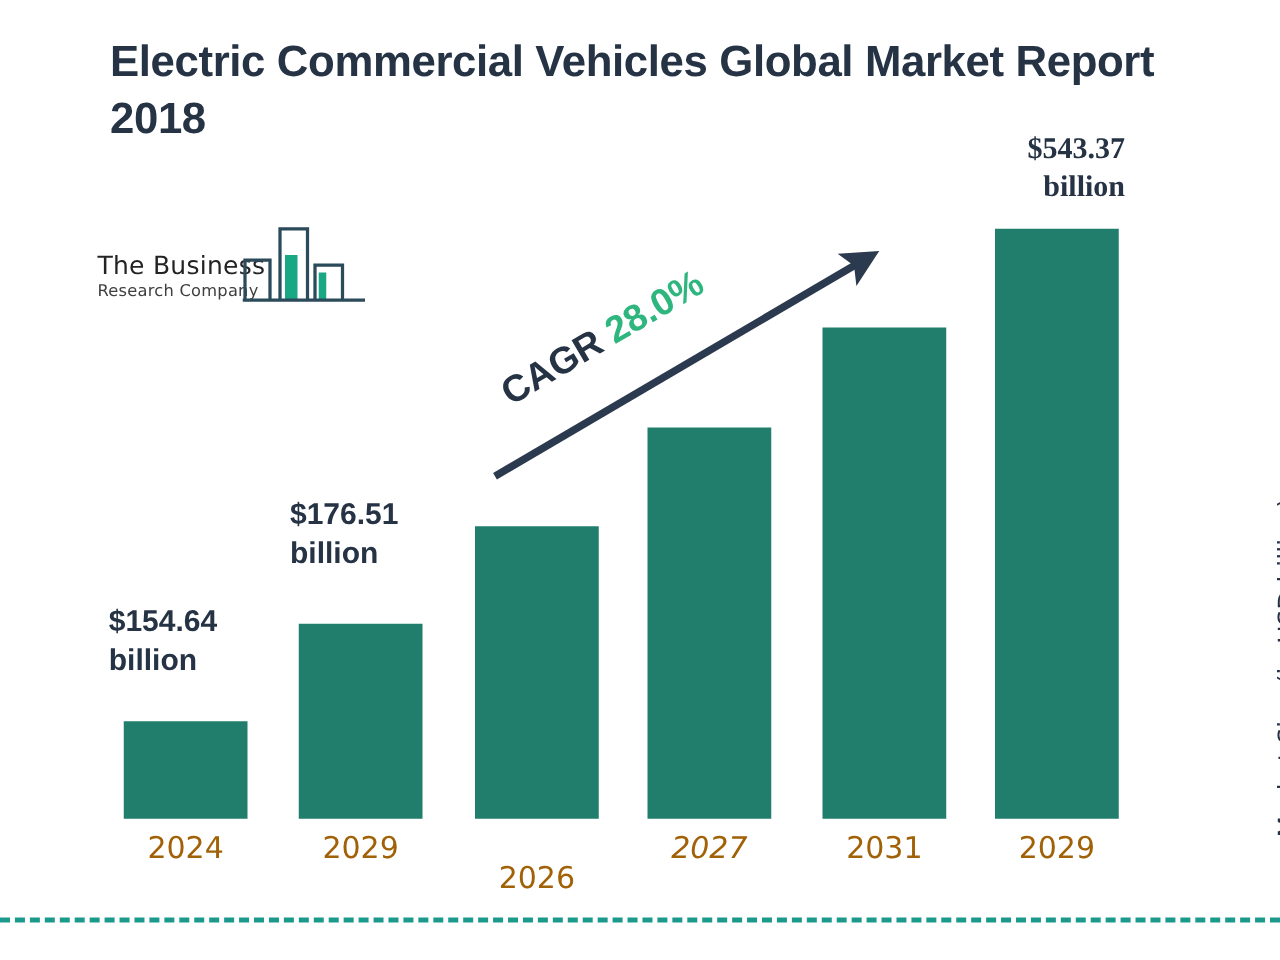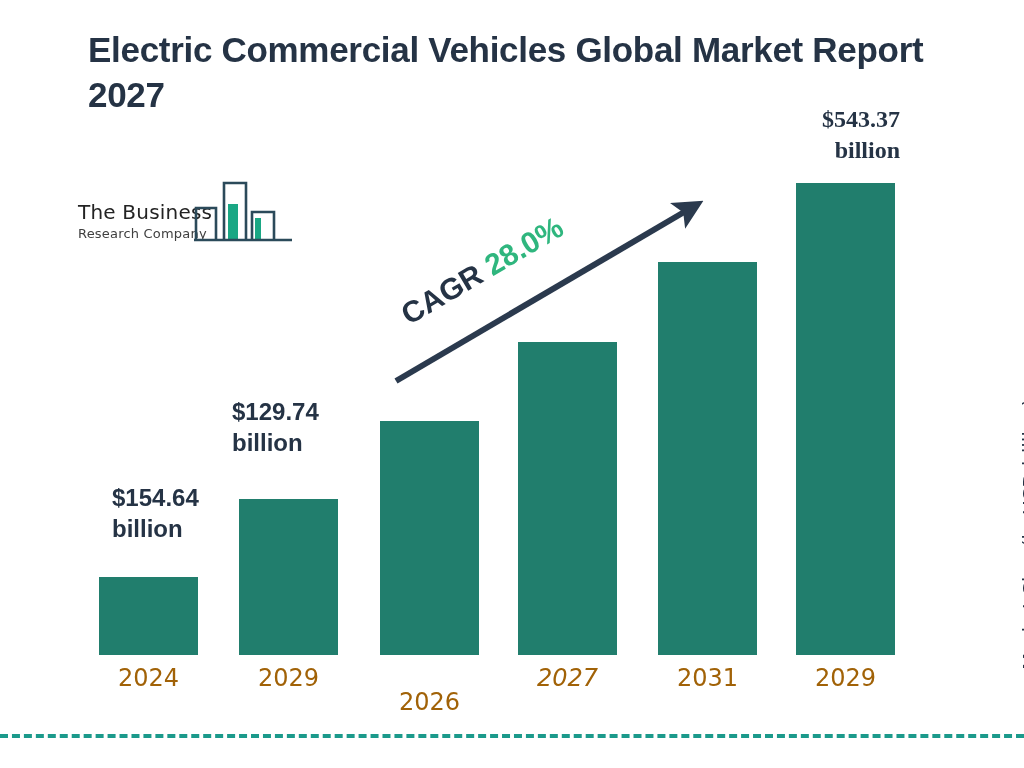--- a/index.html
+++ b/index.html
@@ -143,21 +143,21 @@
     top: 734px;
     height: 0;
     border-top: 4px dashed #1b9a8b;
   }
 </style>
 </head>
 <body>
 
 <div id="chart-root">
 
-  <div class="chart-title">Electric Commercial Vehicles Global Market Report 2027</div>
+  <div class="chart-title">Electric Commercial Vehicles Global Market Report 2018</div>
 
   <div class="value-label right-align" style="left:760px; top:104px; width:140px;font-family:Liberation Serif, serif;">
     <div>$543.37</div>
     <div>billion</div>
   </div>
 
   <div class="logo-wrap">
     <div class="logo-text">
       <div class="logo-line1">The Business</div>
       <div class="logo-line2">Research Company</div>
@@ -180,25 +180,25 @@
     </defs>
     <line x1="16" y1="191" x2="311" y2="18" stroke="#2b3a4e" stroke-width="6" stroke-linecap="butt" marker-end="url(#arrowhead)"></line>
   </svg>
 
   <div class="cagr-annotation">
     <span class="cagr-word">CAGR</span>
     <span class="cagr-value">28.0%</span>
   </div>
 
   <div class="value-label" style="left:232px; top:396px; width:160px;">
-    <div>$129.74</div>
+    <div>$176.51</div>
     <div>billion</div>
   </div>
 
-  <div class="value-label" style="left:112px; top:482px; width:160px;">
+  <div class="value-label" style="left:87px; top:482px; width:160px;">
     <div>$154.64</div>
     <div>billion</div>
   </div>
 
   <div class="bar" style="left:99px;  top:577px; width:99px; height:78px;"></div>
   <div class="bar" style="left:239px; top:499px; width:99px; height:156px;"></div>
   <div class="bar" style="left:380px; top:421px; width:99px; height:234px;"></div>
   <div class="bar" style="left:518px; top:342px; width:99px; height:313px;"></div>
   <div class="bar" style="left:658px; top:262px; width:99px; height:393px;"></div>
   <div class="bar" style="left:796px; top:183px; width:99px; height:472px;"></div>

